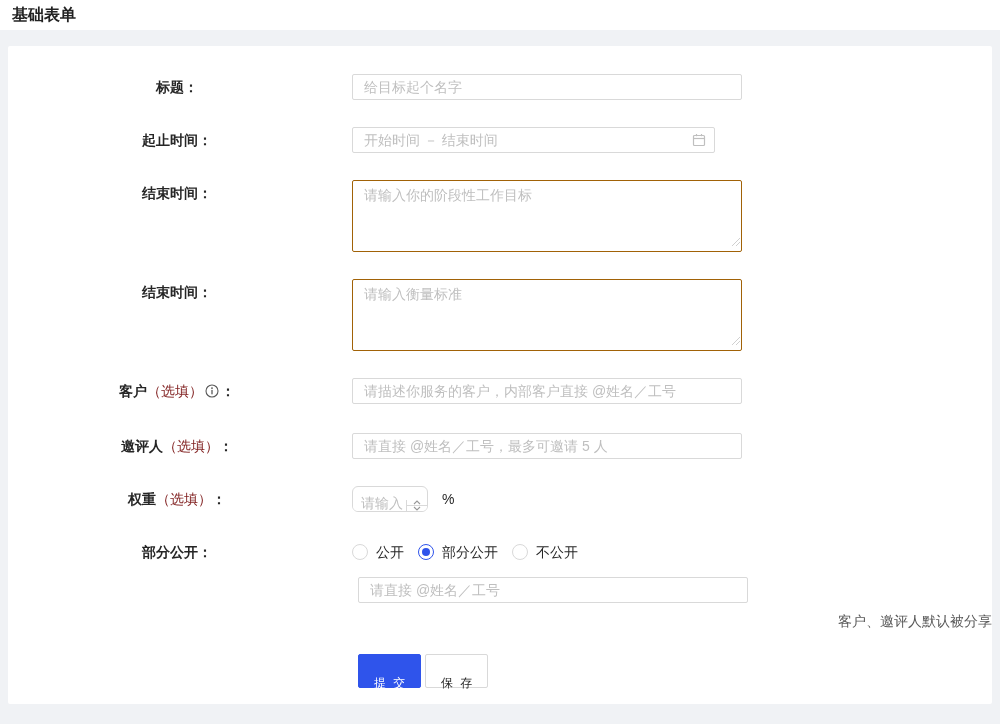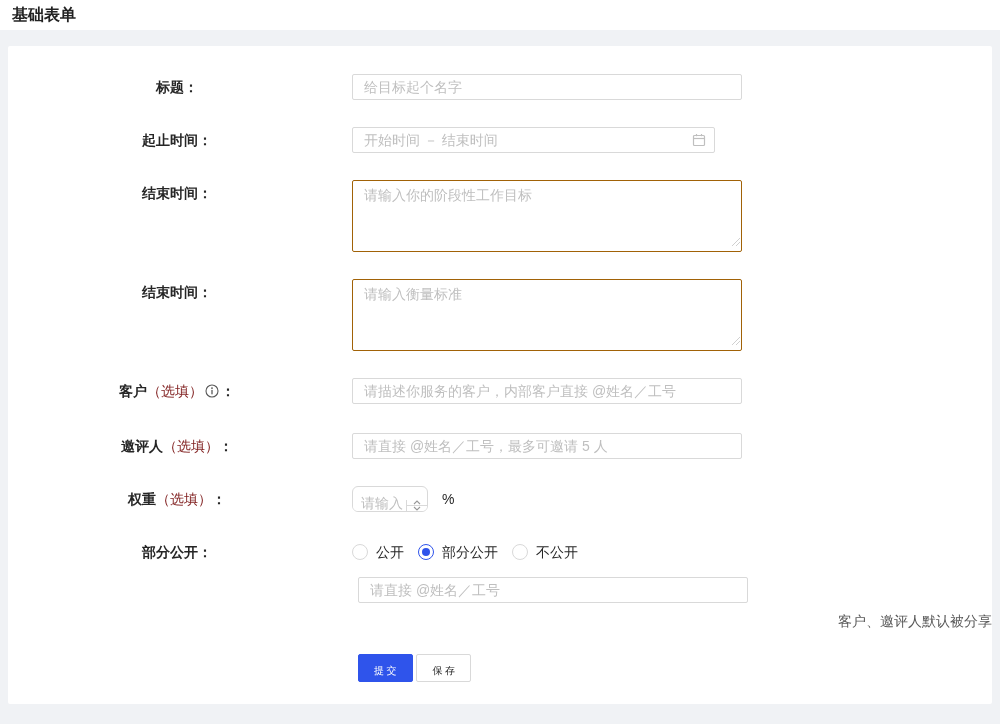--- a/index.html
+++ b/index.html
@@ -123,27 +123,27 @@
   .offset { margin-left: 350px; }
   .share-input-row { margin-top: 12px; }
   .help-text { margin-top: 10px; color: #595959; line-height: 17px; text-align: right; }
   .disclosure-block { margin-bottom: 24px; }
 
   
   .actions { padding-bottom: 28px; }
   .btn {
     display: inline-block;
     height: 28px;
-    padding: 3px 15px;
+    padding: 16px 15px;
     border-radius: 2px;
     border: 1px solid #d9d9d9;
     background: #fff;
     color: #262626;
-    font-size: 10px;
-    font-family: Liberation Serif, serif;
+    font-size: 12px;
+    font-family: Liberation Mono, monospace;
     cursor: pointer;
     line-height: 26px;
     white-space: nowrap;
   }
   .btn-primary { background: #2f54eb; border-color: #2f54eb; color: #ffffff; }
   .btn + .btn { margin-left: 0; }
 </style>
 </head>
 <body>
 

